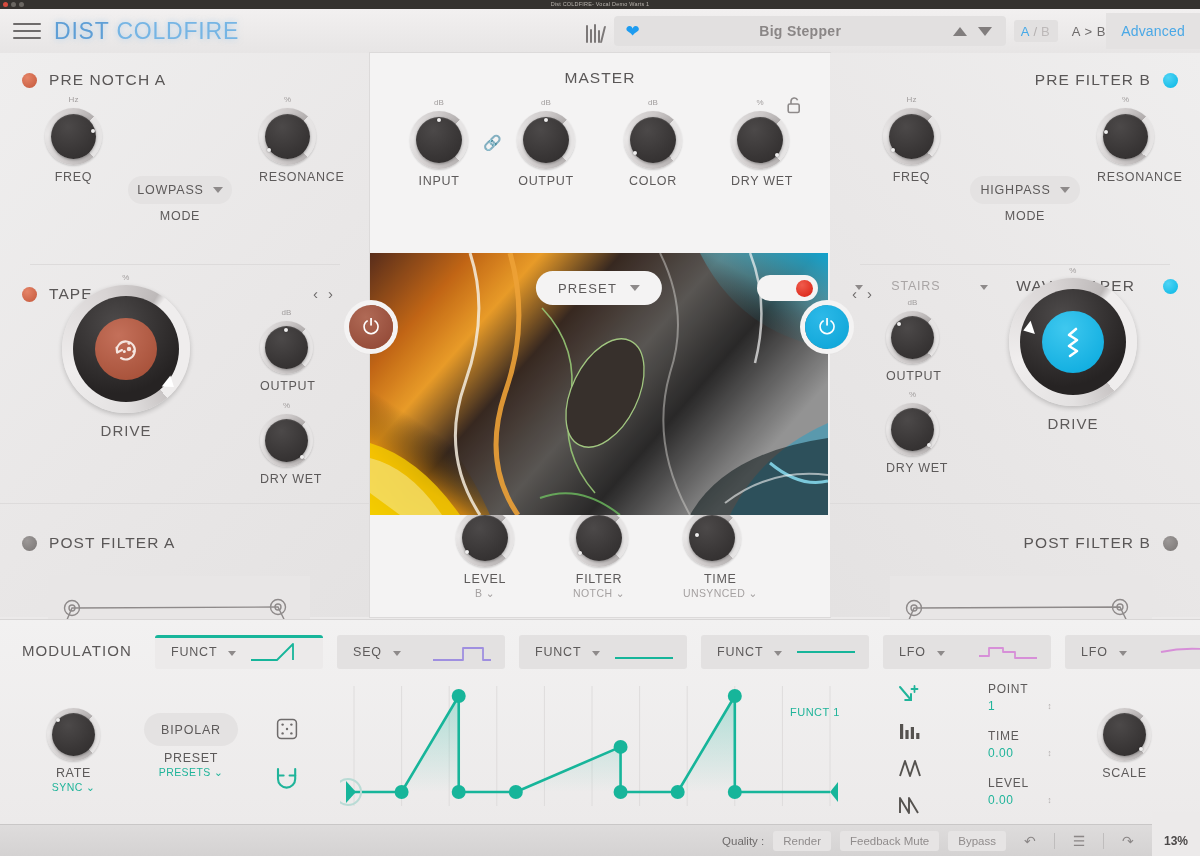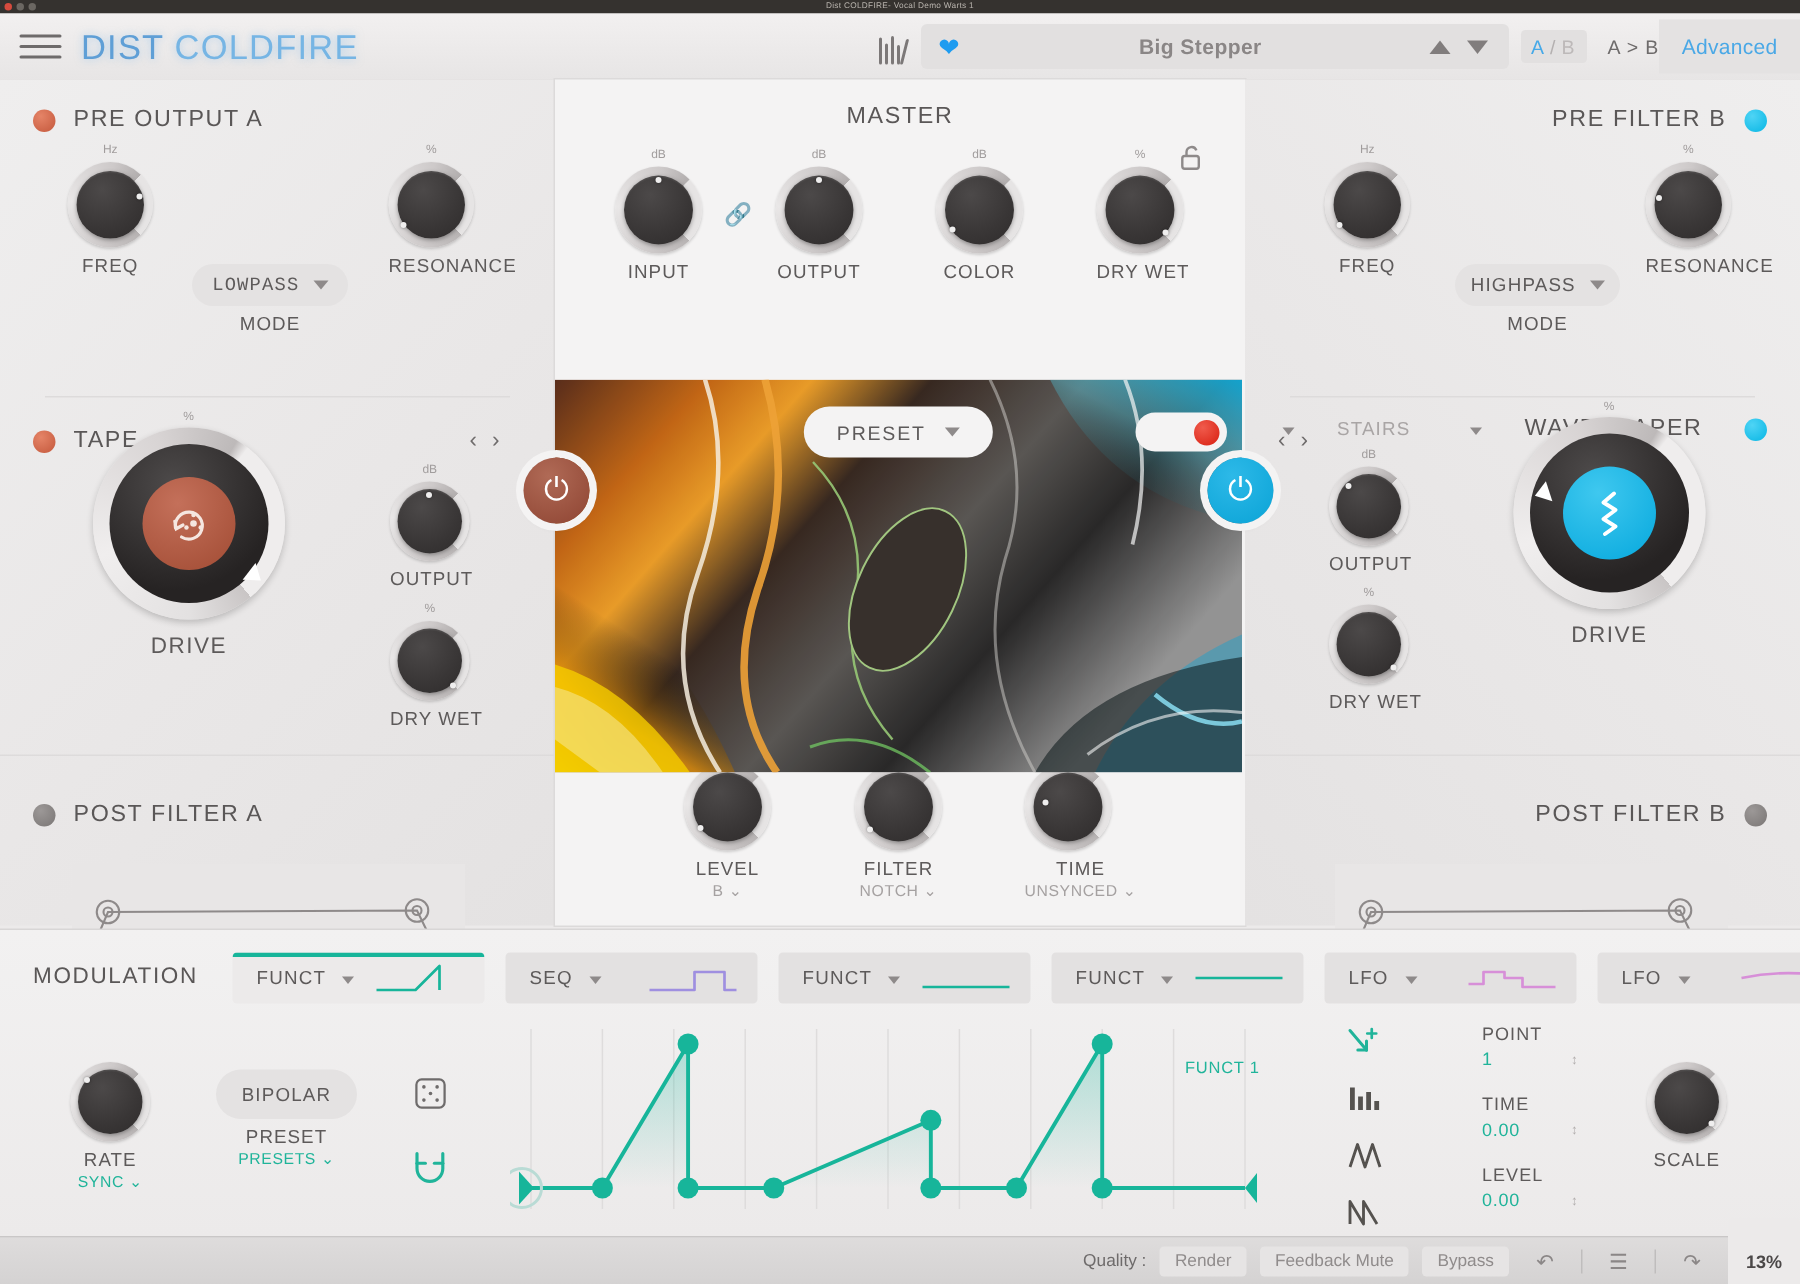--- a/index.html
+++ b/index.html
@@ -189,35 +189,35 @@
     <div class="abto">A &gt; B</div>
     <div class="advanced">Advanced</div>
   </div>
 
   <div class="body">
 
     <div class="colL">
 
       <div style="position:absolute;left:22px;top:18px;display:flex;align-items:center;gap:12px;">
         <span class="led orange"></span>
-        <span class="sec-title">PRE OUTPUT A</span>
+        <span class="sec-title">PRE NOTCH A</span>
       </div>
 
       <div style="position:absolute;left:45px;top:55px;">
         <div class="knob" style="width:57px;height:57px;">
           <div class="unit">Hz</div>
           <div class="ring"></div>
           <div class="cap" style="left:6px;top:6px;width:45px;height:45px;"></div>
           <div class="ptr" style="right:7px;top:21px;"></div>
         </div>
         <div class="knob-lbl">FREQ</div>
       </div>
 
       <div style="position:absolute;left:128px;top:123px;">
-        <div class="pill" style="width:76px;font-family:Liberation Mono, monospace;">
+        <div class="pill" style="width:76px;">
           <span>LOWPASS</span>
           <span class="chev"></span>
         </div>
         <div class="knob-lbl">MODE</div>
       </div>
 
       <div style="position:absolute;left:259px;top:55px;">
         <div class="knob" style="width:57px;height:57px;">
           <div class="unit">%</div>
           <div class="ring"></div>

